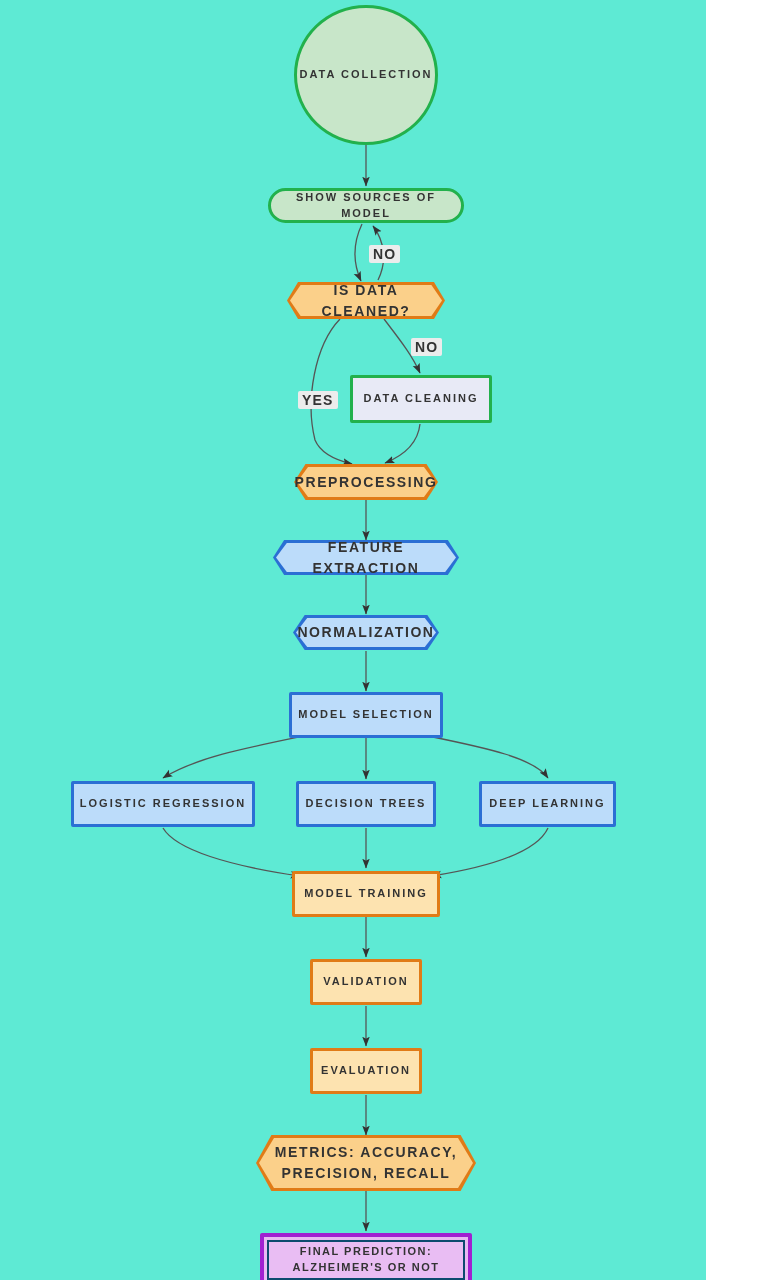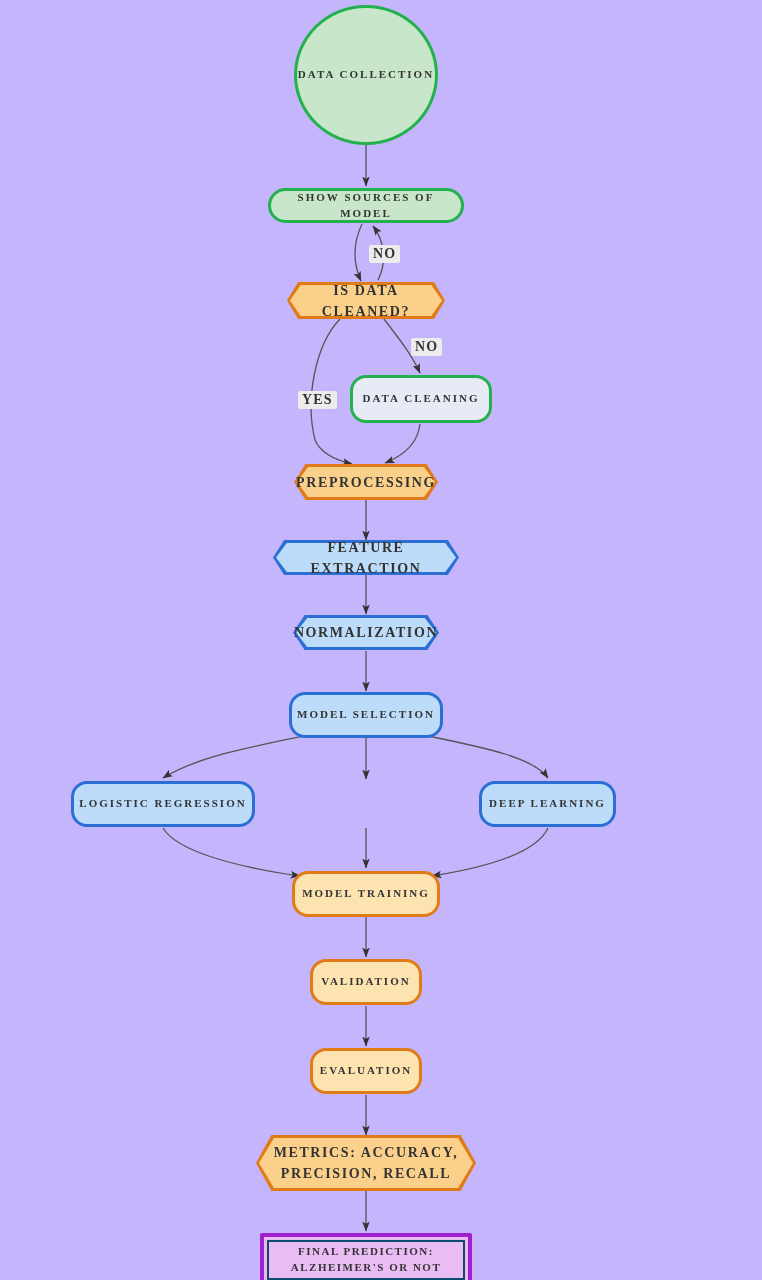--- a/index.html
+++ b/index.html
@@ -6,25 +6,24 @@
   html, body {
     margin: 0;
     padding: 0;
     background: #ffffff;
   }
   body {
     font-family: "Liberation Sans", sans-serif;
   }
   #canvas {
     position: relative;
-    width: 762px;
+    width: 706px;
     height: 1280px;
-    background: #c4b5fd;
+    background: #5eead4;
     overflow: hidden;
-    font-family: Liberation Serif, serif;
   }
   svg#edges {
     position: absolute;
     left: 0;
     top: 0;
     width: 762px;
     height: 1280px;
     pointer-events: none;
   }
   .node {
@@ -56,21 +55,21 @@
   .shape-stadium {
     border-radius: 999px;
     border: 3px solid #22b14c;
     background: #c8e6c9;
     font-weight: 600;
     letter-spacing: 2px;
   }
 
   
   .shape-rect {
-    border-radius: 16px;
+    border-radius: 2px;
     border: 3px solid #22b14c;
     background: #e8eaf6;
     letter-spacing: 2px;
     font-weight: 600;
   }
   .shape-rect.blue {
     border-color: #2b6fd4;
     background: #bcdcfa;
     border-width: 3px;
   }
@@ -230,20 +229,23 @@
   </div>
 
   <div class="node shape-rect blue" style="left:289px; top:692px; width:154px; height:46px;">
     <span>MODEL SELECTION</span>
   </div>
 
   <div class="node shape-rect blue" style="left:71px; top:781px; width:184px; height:46px;">
     <span>LOGISTIC REGRESSION</span>
   </div>
 
+  <div class="node shape-rect blue" style="left:296px; top:781px; width:140px; height:46px;">
+    <span>DECISION TREES</span>
+  </div>
 
   <div class="node shape-rect blue" style="left:479px; top:781px; width:137px; height:46px;">
     <span>DEEP LEARNING</span>
   </div>
 
   <div class="node shape-rect orange" style="left:292px; top:871px; width:148px; height:46px;">
     <span>MODEL TRAINING</span>
   </div>
 
   <div class="node shape-rect orange" style="left:310px; top:959px; width:112px; height:46px;">

